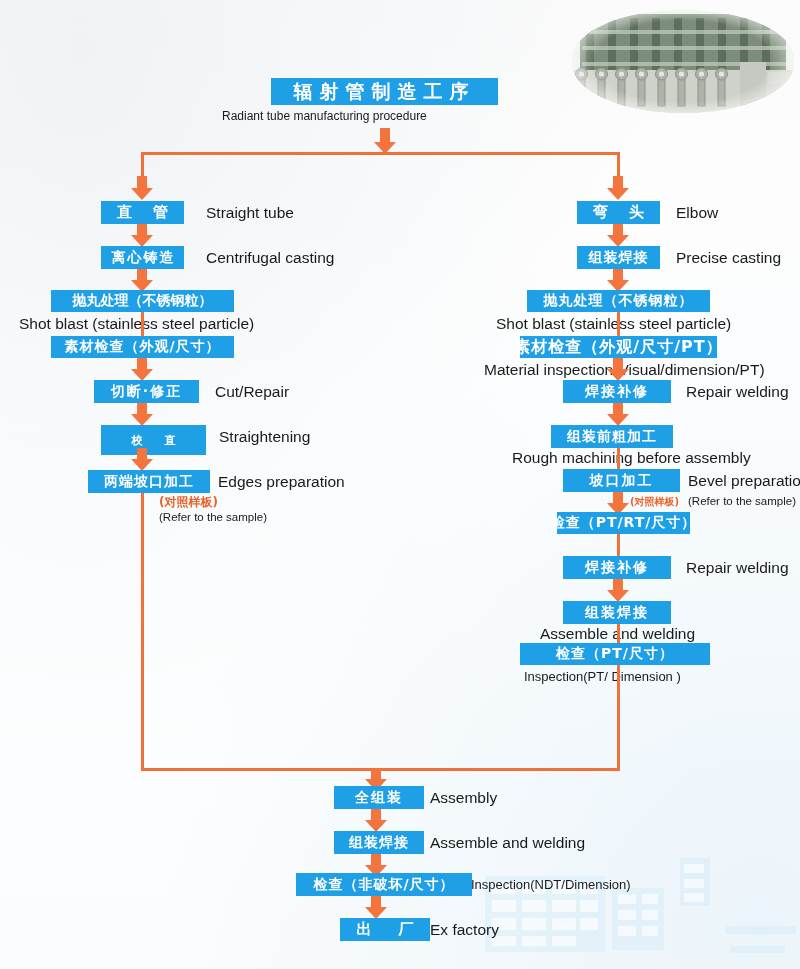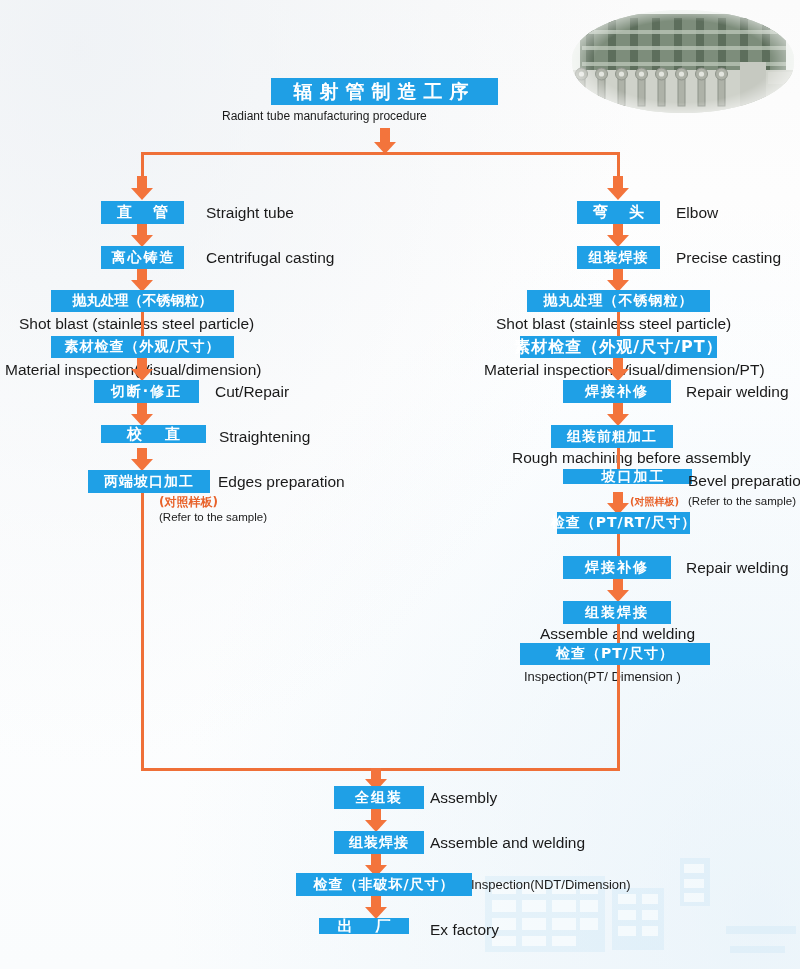--- a/index.html
+++ b/index.html
@@ -219,34 +219,33 @@
   <div class="fatarrow" style="left:131px;top:269px;width:22px;height:22px;">
     <div class="stem" style="height:11px;"></div>
       <div class="head" style="top:11px;"></div>
     </div>
 
   <div class="box" style="left:51px;top:290px;width:183px;height:22px;font-size:14px;letter-spacing:0px;">抛丸处理（不锈钢粒）</div>
   <div class="en" style="left:19px;top:315px;">Shot blast (stainless steel particle)</div>
   <div class="vline" style="left:141px;top:312px;height:24px;"></div>
 
   <div class="box" style="left:51px;top:336px;width:183px;height:22px;font-size:14px;">素材检查（外观/尺寸）</div>
-  <div class="en" style="left:5px;top:361px;">Material inspection(Visual/dimension)</div>
   <div class="fatarrow" style="left:131px;top:358px;width:22px;height:22px;">
     <div class="stem" style="height:11px;"></div>
       <div class="head" style="top:11px;"></div>
     </div>
 
   <div class="box" style="left:94px;top:380px;width:105px;height:23px;font-size:14px;letter-spacing:2px;">切断·修正</div>
   <div class="en" style="left:215px;top:383px;">Cut/Repair</div>
   <div class="fatarrow" style="left:131px;top:403px;width:22px;height:22px;">
     <div class="stem" style="height:11px;"></div>
       <div class="head" style="top:11px;"></div>
     </div>
 
-  <div class="box" style="left:101px;top:425px;width:105px;height:18px;font-size:15px;letter-spacing:9px;text-indent:9px;">校  直</div>
+  <div class="box" style="left:101px;top:425px;width:105px;height:30px;font-size:11px;letter-spacing:9px;text-indent:9px;">校  直</div>
   <div class="en" style="left:219px;top:428px;">Straightening</div>
   <div class="fatarrow" style="left:131px;top:448px;width:22px;height:22px;">
     <div class="stem" style="height:11px;"></div>
       <div class="head" style="top:11px;"></div>
     </div>
 
   <div class="box" style="left:88px;top:470px;width:122px;height:23px;font-size:14px;letter-spacing:1px;">两端坡口加工</div>
   <div class="en" style="left:218px;top:473px;">Edges preparation</div>
 
   <div class="cn-note" style="left:159px;top:494px;">(对照样板)</div>
@@ -283,21 +282,21 @@
   <div class="en" style="left:686px;top:383px;">Repair welding</div>
   <div class="fatarrow" style="left:607px;top:403px;width:22px;height:22px;">
     <div class="stem" style="height:11px;"></div>
       <div class="head" style="top:11px;"></div>
     </div>
 
   <div class="box" style="left:551px;top:425px;width:122px;height:23px;font-size:14px;letter-spacing:1px;">组装前粗加工</div>
   <div class="en" style="left:512px;top:449px;">Rough machining before assembly</div>
   <div class="vline" style="left:617px;top:448px;height:22px;"></div>
 
-  <div class="box" style="left:563px;top:469px;width:117px;height:15px;font-size:14px;letter-spacing:2px;padding-left:12px;">坡口加工</div>
+  <div class="box" style="left:563px;top:469px;width:117px;height:23px;font-size:14px;letter-spacing:2px;">坡口加工</div>
   <div class="en" style="left:688px;top:472px;">Bevel preparation</div>
   <div class="fatarrow" style="left:607px;top:492px;width:22px;height:22px;">
     <div class="stem" style="height:11px;"></div>
       <div class="head" style="top:11px;"></div>
     </div>
   <div class="cn-note tiny" style="left:630px;top:495px;">(对照样板)</div>
   <div class="en small" style="left:688px;top:495px;">(Refer to the sample)</div>
 
   <div class="box" style="left:557px;top:512px;width:133px;height:22px;font-size:14px;">检查（PT/RT/尺寸）</div>
   <div class="vline" style="left:617px;top:534px;height:22px;"></div>
@@ -339,16 +338,16 @@
       <div class="head" style="top:11px;"></div>
     </div>
 
   <div class="box" style="left:296px;top:873px;width:176px;height:23px;font-size:14px;">检查（非破坏/尺寸）</div>
   <div class="en small" style="left:471px;top:877px;font-size:13px;">Inspection(NDT/Dimension)</div>
   <div class="fatarrow" style="left:365px;top:896px;width:22px;height:22px;">
     <div class="stem" style="height:11px;"></div>
       <div class="head" style="top:11px;"></div>
     </div>
 
-  <div class="box" style="left:319px;top:918px;width:90px;height:16px;font-size:15px;letter-spacing:9px;text-indent:9px;">出  厂</div>
+  <div class="box" style="left:340px;top:918px;width:90px;height:23px;font-size:15px;letter-spacing:9px;text-indent:9px;font-family:Liberation Mono, monospace;">出  厂</div>
   <div class="en" style="left:430px;top:921px;">Ex factory</div>
 
 </div>
 
 </body></html>

